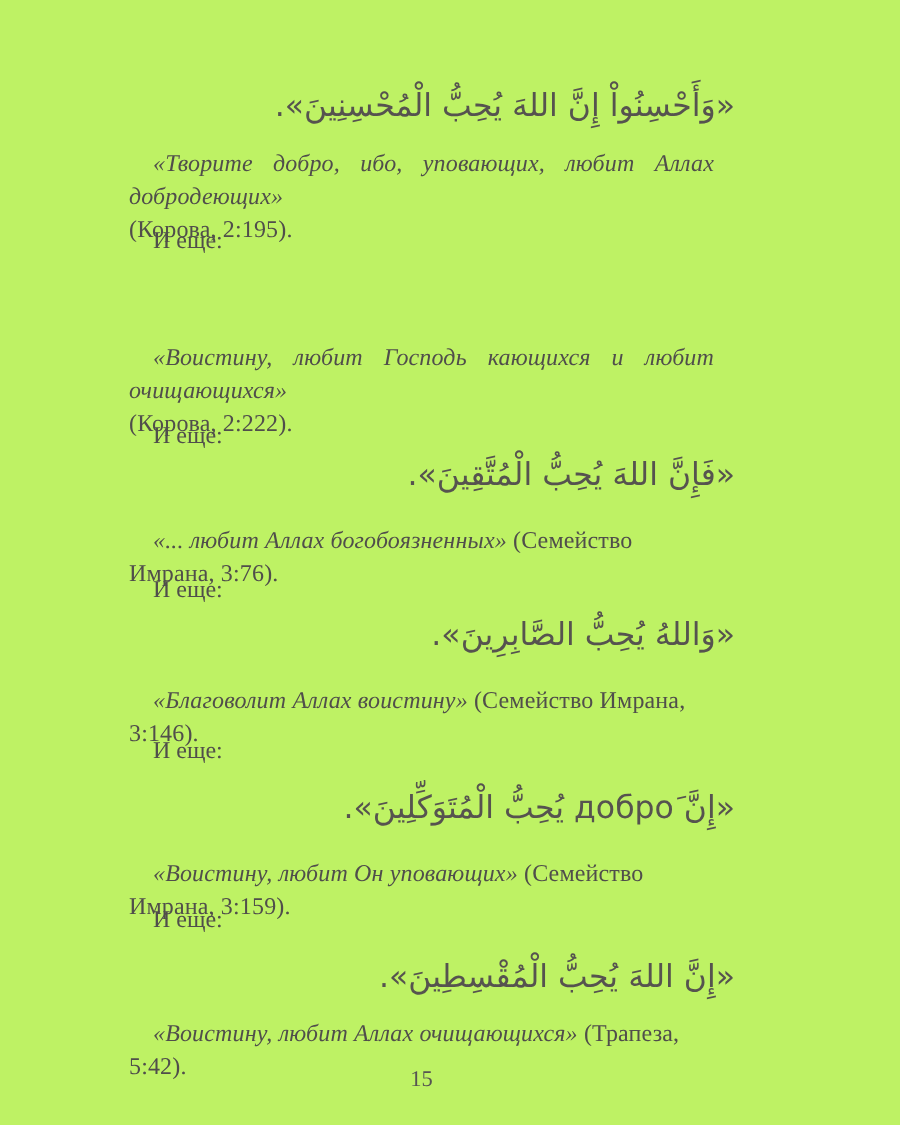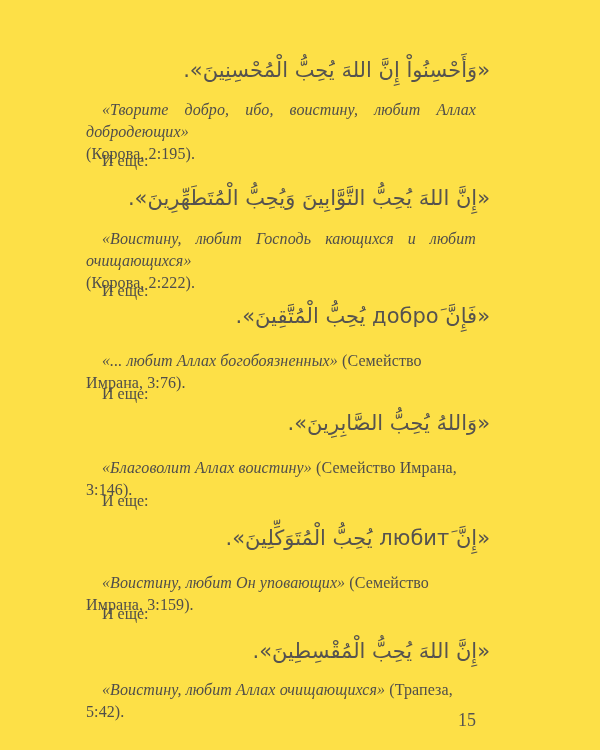--- a/index.html
+++ b/index.html
@@ -10,21 +10,21 @@
   body {
     width: 600px;
     height: 750px;
     position: relative;
     overflow: hidden;
     font-family: "Liberation Serif", serif;
   }
   .page {
     position: absolute;
     inset: 0;
-    background: #fde047;
+    background: #bef264;
     text-decoration: underline;
   }
   
   .para {
     position: absolute;
     left: 86px;
     width: 390px;
     font-size: 16px;
     line-height: 22px;
     color: #504e4b;
@@ -63,60 +63,59 @@
     text-align: right;
     font-family: "DejaVu Sans", sans-serif;
     font-size: 21px;
     line-height: 36px;
     color: #56534f;
   }
   .pageno {
     position: absolute;
     left: 86px;
     width: 390px;
-    text-align: right;
-    font-size: 18px;
+    text-align: center;
+    font-size: 15px;
     line-height: 20px;
     color: #565452;
   }
 </style>
 </head>
 <body>
 
 <div class="page">
 
   <div class="verse" style="top:52px">«وَأَحْسِنُواْ إِنَّ اللهَ يُحِبُّ الْمُحْسِنِينَ».</div>
   <div class="para" style="top:99px">
-    <div class="jline">«Творите добро, ибо, воистину, любит Аллах добродеющих»</div>
+    <div class="jline">«Творите добро, ибо, уповающих, любит Аллах добродеющих»</div>
     <div class="cite-line">(Корова, 2:195).</div>
   </div>
   <div class="repeat" style="top:150px">И еще:</div>
 
-  <div class="verse" style="top:180px">«إِنَّ اللهَ يُحِبُّ التَّوَّابِينَ وَيُحِبُّ الْمُتَطَهِّرِينَ».</div>
   <div class="para" style="top:228px">
     <div class="jline">«Воистину, любит Господь кающихся и любит очищающихся»</div>
     <div class="cite-line">(Корова, 2:222).</div>
   </div>
   <div class="repeat" style="top:280px">И еще:</div>
 
-  <div class="verse" style="top:298px">«فَإِنَّ доброَ يُحِبُّ الْمُتَّقِينَ».</div>
+  <div class="verse" style="top:298px">«فَإِنَّ اللهَ يُحِبُّ الْمُتَّقِينَ».</div>
   <div class="para single" style="top:350px">
     <span class="italic">«... любит Аллах богобоязненных»</span>
     <span class="cite">(Семейство Имрана, 3:76).</span>
   </div>
   <div class="repeat" style="top:383px">И еще:</div>
 
   <div class="verse" style="top:405px">«وَاللهُ يُحِبُّ الصَّابِرِينَ».</div>
   <div class="para single" style="top:457px">
     <span class="italic">«Благоволит Аллах воистину»</span>
     <span class="cite">(Семейство Имрана, 3:146).</span>
   </div>
   <div class="repeat" style="top:490px">И еще:</div>
 
-  <div class="verse" style="top:520px">«إِنَّ любитَ يُحِبُّ الْمُتَوَكِّلِينَ».</div>
+  <div class="verse" style="top:520px">«إِنَّ доброَ يُحِبُّ الْمُتَوَكِّلِينَ».</div>
   <div class="para single" style="top:572px">
     <span class="italic">«Воистину, любит Он уповающих»</span>
     <span class="cite">(Семейство Имрана, 3:159).</span>
   </div>
   <div class="repeat" style="top:603px">И еще:</div>
 
   <div class="verse" style="top:633px">«إِنَّ اللهَ يُحِبُّ الْمُقْسِطِينَ».</div>
   <div class="para single" style="top:679px">
     <span class="italic">«Воистину, любит Аллах очищающихся»</span>
     <span class="cite">(Трапеза, 5:42).</span>

